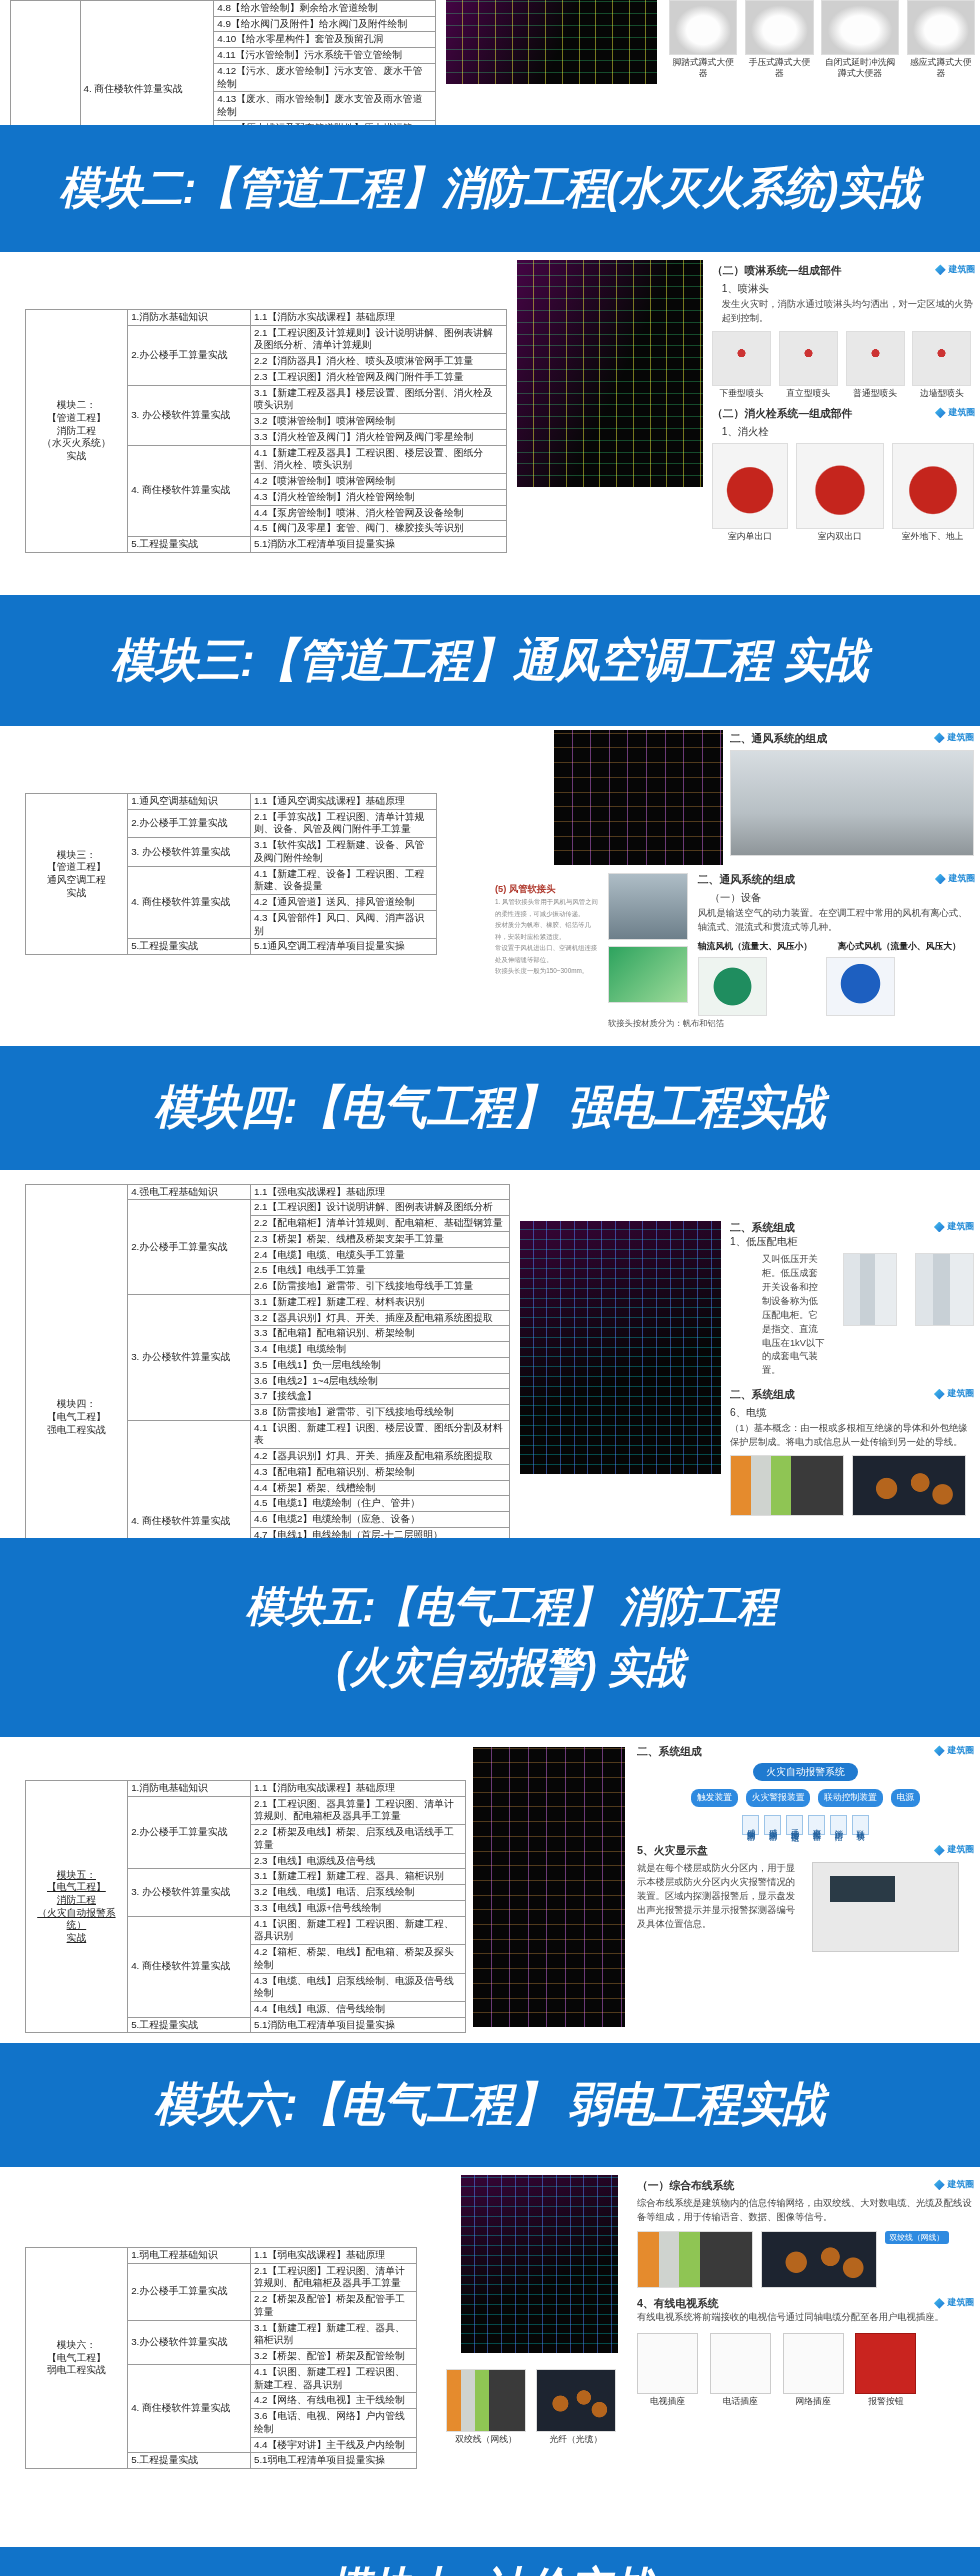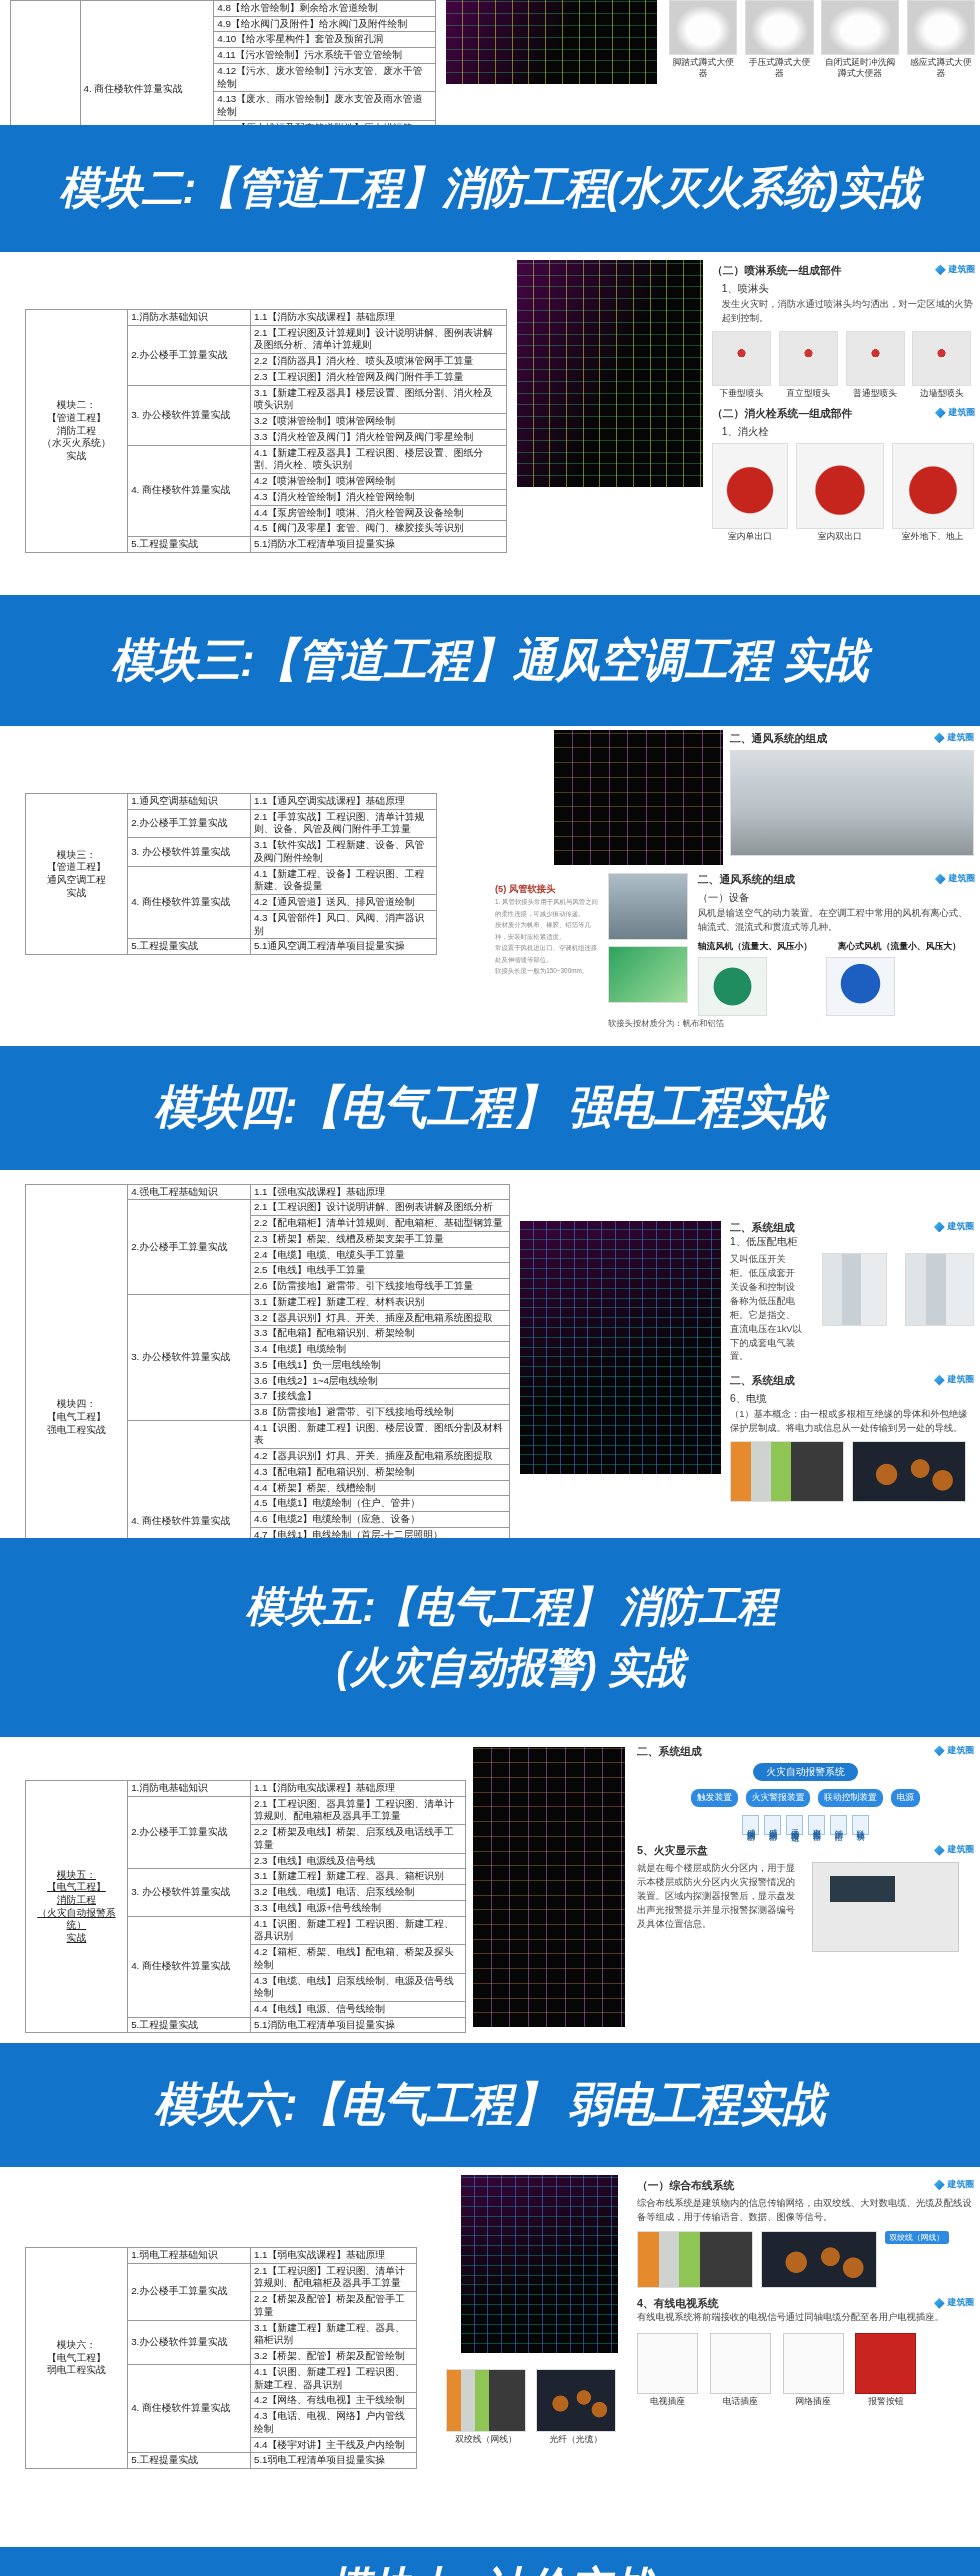--- a/index.html
+++ b/index.html
@@ -320,21 +320,21 @@
           <div class="ph ph-green" style="height:57px;margin-top:5.9px;"></div>
         </div>
         <div style="flex:1;">
           <div class="hd">
             <span class="h1">二、通风系统的组成</span>
             <span class="logo">
                 <i></i>
                 <span>建筑圈</span>
               </span>
           </div>
-          <div class="sub" style="margin-left:0;">（一）设备</div>
+          <div class="sub" style="margin-left:12px;">（一）设备</div>
           <div class="para">风机是输送空气的动力装置。在空调工程中常用的风机有离心式、轴流式、混流式和贯流式等几种。</div>
           <div style="display:flex;gap:25.5px;margin-top:5.9px;">
             <span style="font-size:8.8px;font-weight:bold;">轴流风机（流量大、风压小）</span>
             <span style="font-size:8.8px;font-weight:bold;">离心式风机（流量小、风压大）</span>
           </div>
           <div style="display:flex;gap:59px;margin-top:3.9px;align-items:flex-start;">
             <div class="ph ph-fan-g" style="width:69px;height:59px;"></div>
             <div class="ph ph-fan-b" style="width:69px;height:59px;"></div>
           </div>
         </div>
@@ -450,21 +450,21 @@
       <div class="hd">
         <span>
           <span class="h1">二、系统组成</span><br>
           <span class="sub" style="margin-left:0;">1、低压配电柜</span>
         </span>
         <span class="logo">
             <i></i>
             <span>建筑圈</span>
           </span>
       </div>
-      <div style="display:flex;gap:18px;margin-top:3.9px;">
+      <div style="display:flex;gap:18px;margin-top:3.9px;margin-left:32px;">
         <div class="para" style="width:82px;">又叫低压开关柜。低压成套开关设备和控制设备称为低压配电柜。它是指交、直流电压在1kV以下的成套电气装置。</div>
         <div class="ph ph-cab" style="width:71px;height:73px;"></div>
         <div class="ph ph-cab" style="width:76px;height:73px;"></div>
       </div>
       <div class="hd" style="margin-top:9.8px;">
         <span class="h1">二、系统组成</span>
         <span class="logo">
             <i></i>
             <span>建筑圈</span>
           </span>
@@ -604,21 +604,21 @@
               <td class="detail">3.2【桥架、配管】桥架及配管绘制</td>
             </tr>
             <tr>
               <td class="item" rowspan="4">4. 商住楼软件算量实战</td>
               <td class="detail">4.1【识图、新建工程】工程识图、新建工程、器具识别</td>
             </tr>
             <tr>
               <td class="detail">4.2【网络、有线电视】主干线绘制</td>
             </tr>
             <tr>
-              <td class="detail">4.3【电话、电视、网络】户内管线绘制</td>
+              <td class="detail">3.6【电话、电视、网络】户内管线绘制</td>
             </tr>
             <tr>
               <td class="detail">4.4【楼宇对讲】主干线及户内绘制</td>
             </tr>
             <tr>
               <td class="item" rowspan="1">5.工程提量实战</td>
               <td class="detail">5.1弱电工程清单项目提量实操</td>
             </tr>
           </tbody>
         </table>

